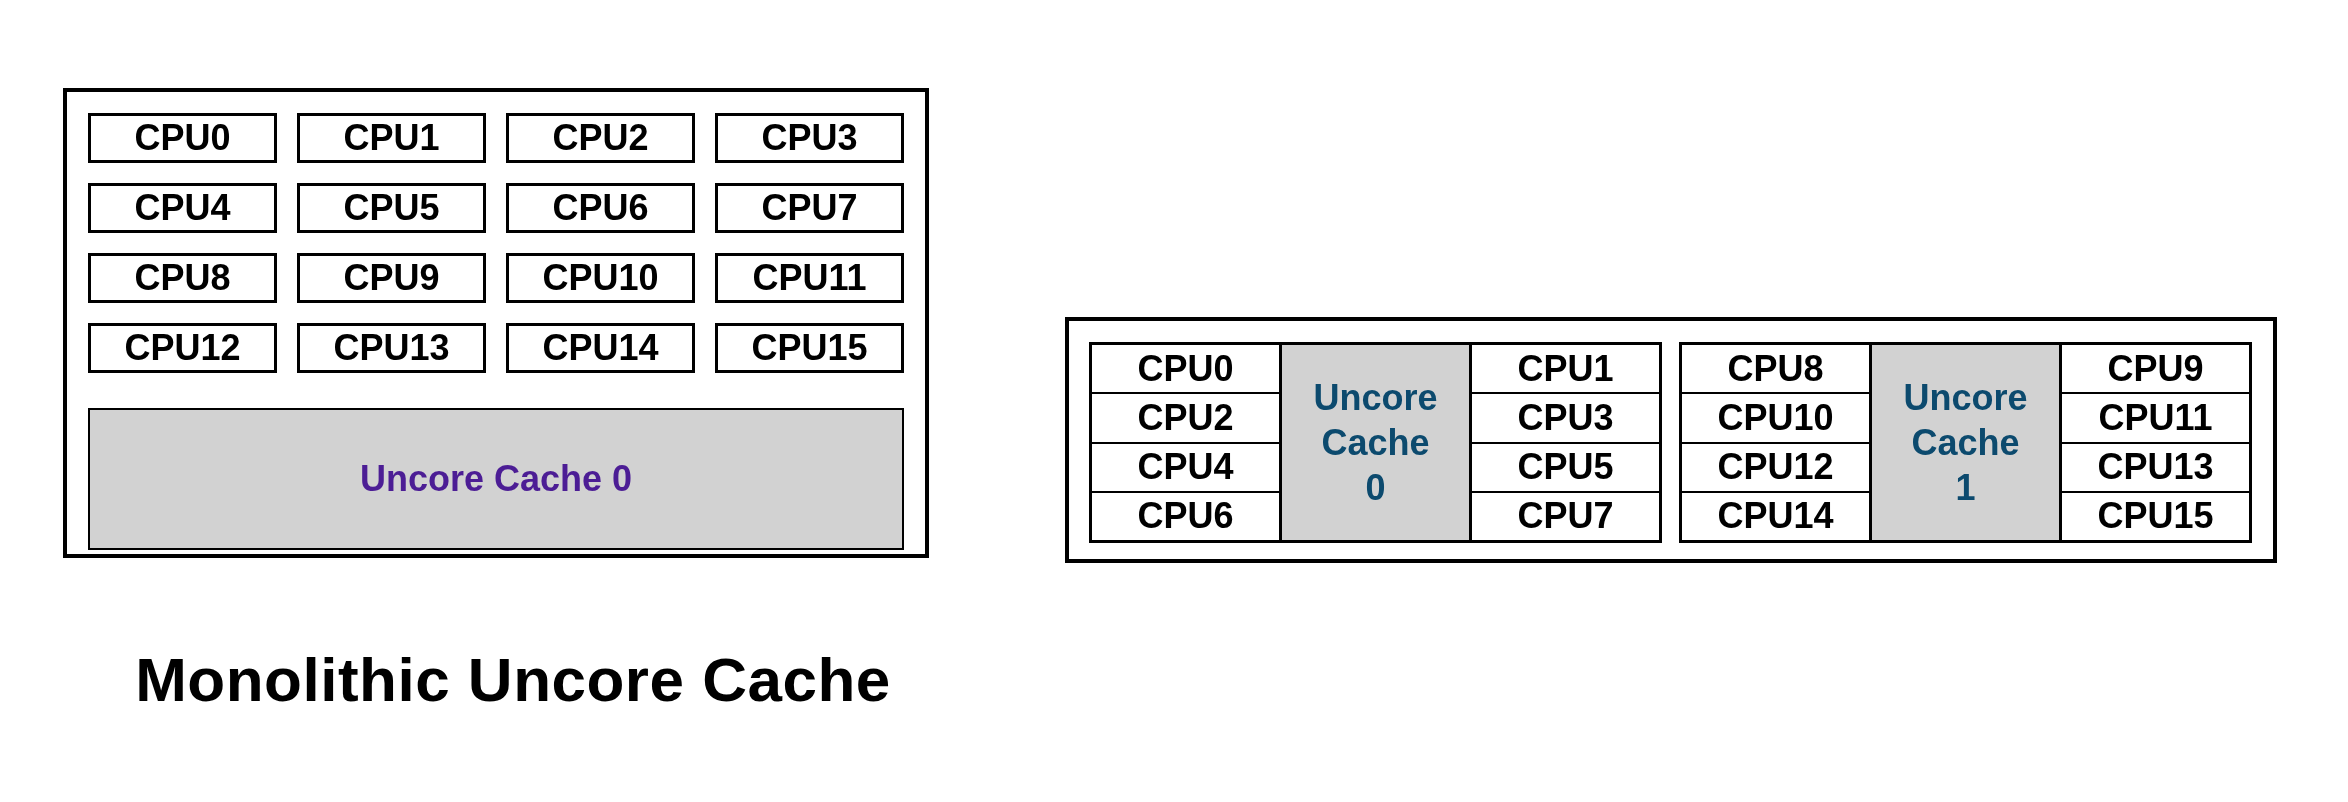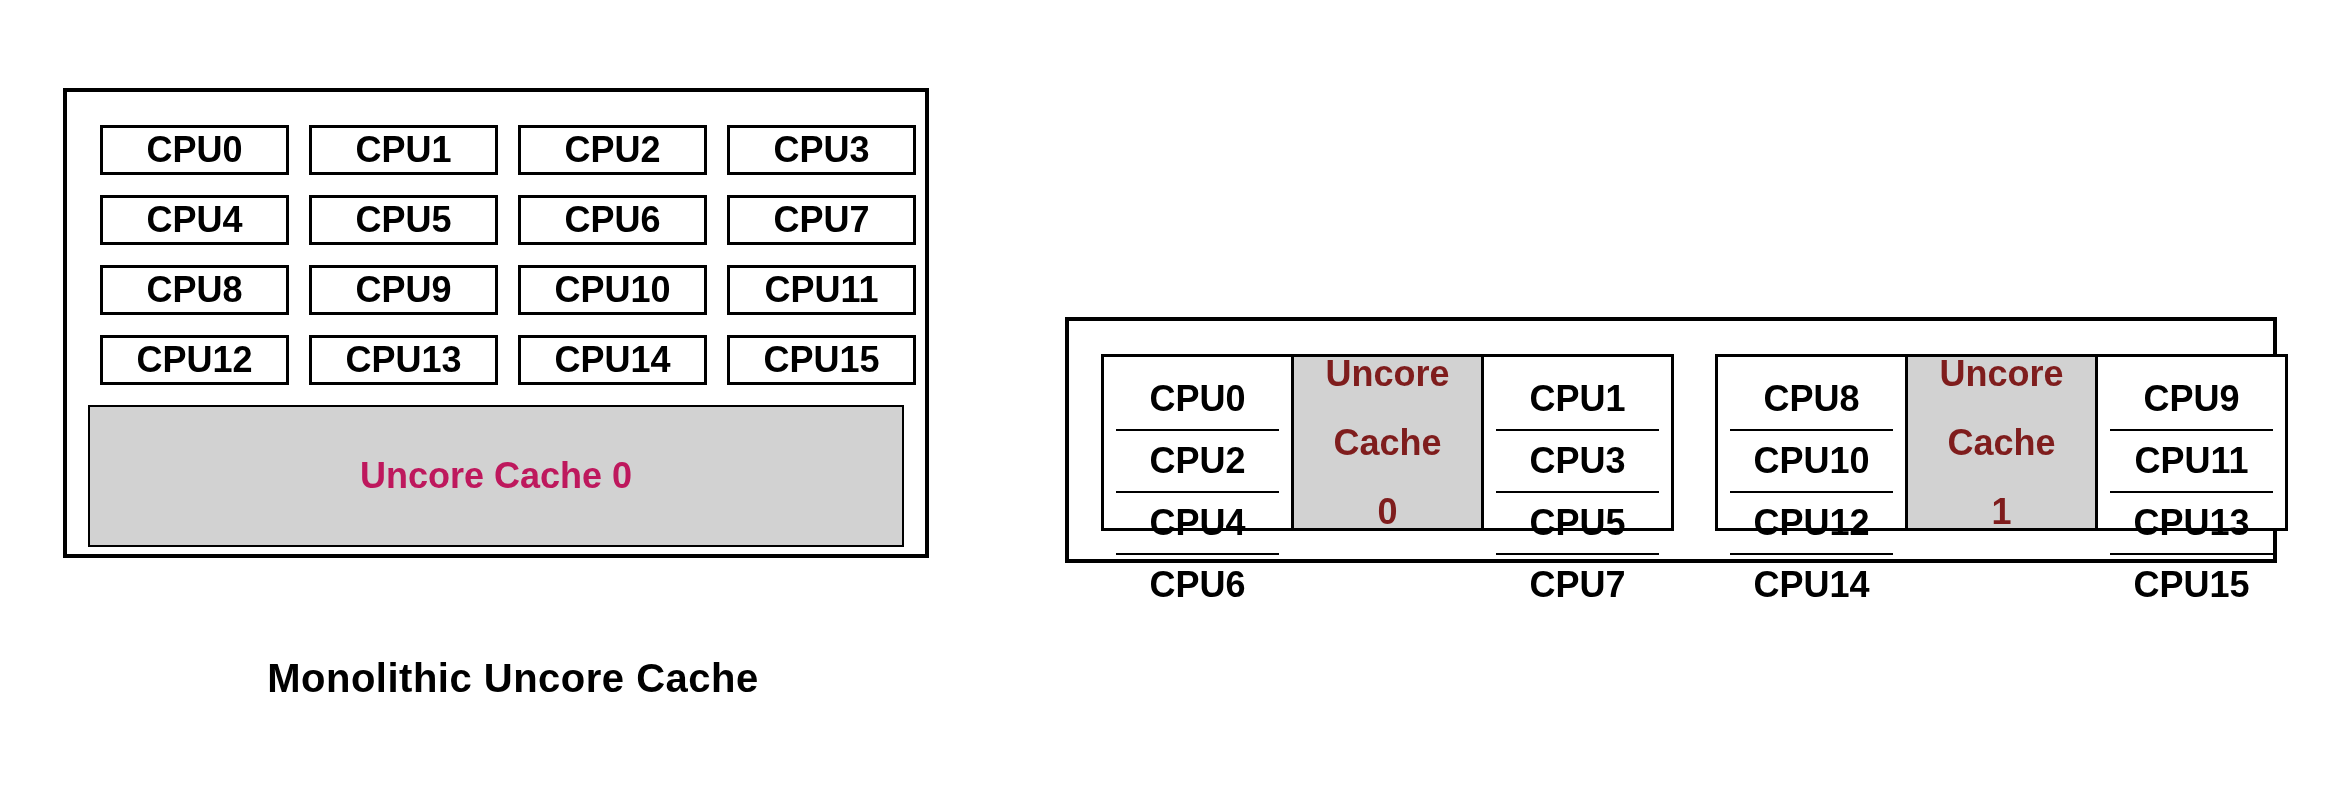--- a/index.html
+++ b/index.html
@@ -1,38 +1,38 @@
 <!DOCTYPE html>
 <html><head>
 <meta charset="utf-8">
 <style>
-  * { margin:0; padding:12px; box-sizing:border-box; }
+  * { margin:0; padding:0; box-sizing:border-box; }
   html,body { width:2348px; height:802px; background:#ffffff; overflow:hidden;
               font-family:"Liberation Sans", sans-serif; }
   .canvas { position:absolute; left:0; top:0; width:2348px; height:802px; background:#ffffff; }
 
   
   .mono-box {
     position:absolute; left:63px; top:88px; width:866px; height:470px;
     border:4px solid #000; background:#fff; padding:21px;
   }
   .mono-grid {
     display:grid; grid-template-columns:repeat(4,189px); grid-auto-rows:50px;
     column-gap:20px; row-gap:20px;
   }
   .cpu-cell {
     border:3px solid #000; background:#fff;
     display:flex; align-items:center; justify-content:center;
     font-size:36px; font-weight:bold; color:#000; line-height:1;
   }
   .mono-uncore {
-    margin-top:8px; width:816px; height:142px;
+    margin-top:35px; width:816px; height:142px;
     background:#d2d2d2; border:2px solid #000;
     display:flex; align-items:center; justify-content:center;
-    font-size:36px; font-weight:bold; color:#be185d;
+    font-size:36px; font-weight:bold; color:#4c1d95;
   }
 
   
   .split-box {
     position:absolute; left:1065px; top:317px; width:1212px; height:246px;
     border:4px solid #000; background:#fff;
     padding:21px 18px 16px 20px;
     display:flex; gap:17px;
   }
   .split-group { display:flex; height:201px; }
@@ -42,28 +42,28 @@
   }
   .split-cpu-col .row {
     flex:1; border-bottom:2px solid #000;
     display:flex; align-items:center; justify-content:center;
     font-size:36px; font-weight:bold; color:#000; line-height:1;
   }
   .split-cpu-col .row:last-child { border-bottom:none; }
   .split-uncore {
     width:193px; margin-left:-3px; border:3px solid #000; background:#d2d2d2;
     display:flex; flex-direction:column; align-items:center; justify-content:center;
-    font-size:36px; font-weight:bold; color:#7f1d1d; line-height:45px; text-align:center;
+    font-size:36px; font-weight:bold; color:#0c4a6e; line-height:45px; text-align:center;
   }
   .split-group .split-cpu-col.right { margin-left:-3px; }
 
   
   .caption {
     position:absolute; top:644px; width:900px; text-align:center;
-    font-size:40px; font-weight:bold; color:#000; letter-spacing:0.5px;
+    font-size:62px; font-weight:bold; color:#000; letter-spacing:0.5px;
   }
   .caption.left  { left:63px;  }
   .caption.right { left:1253px; }
 </style>
 </head>
 <body>
 
 <div class="canvas">
 
   <div class="mono-box">

